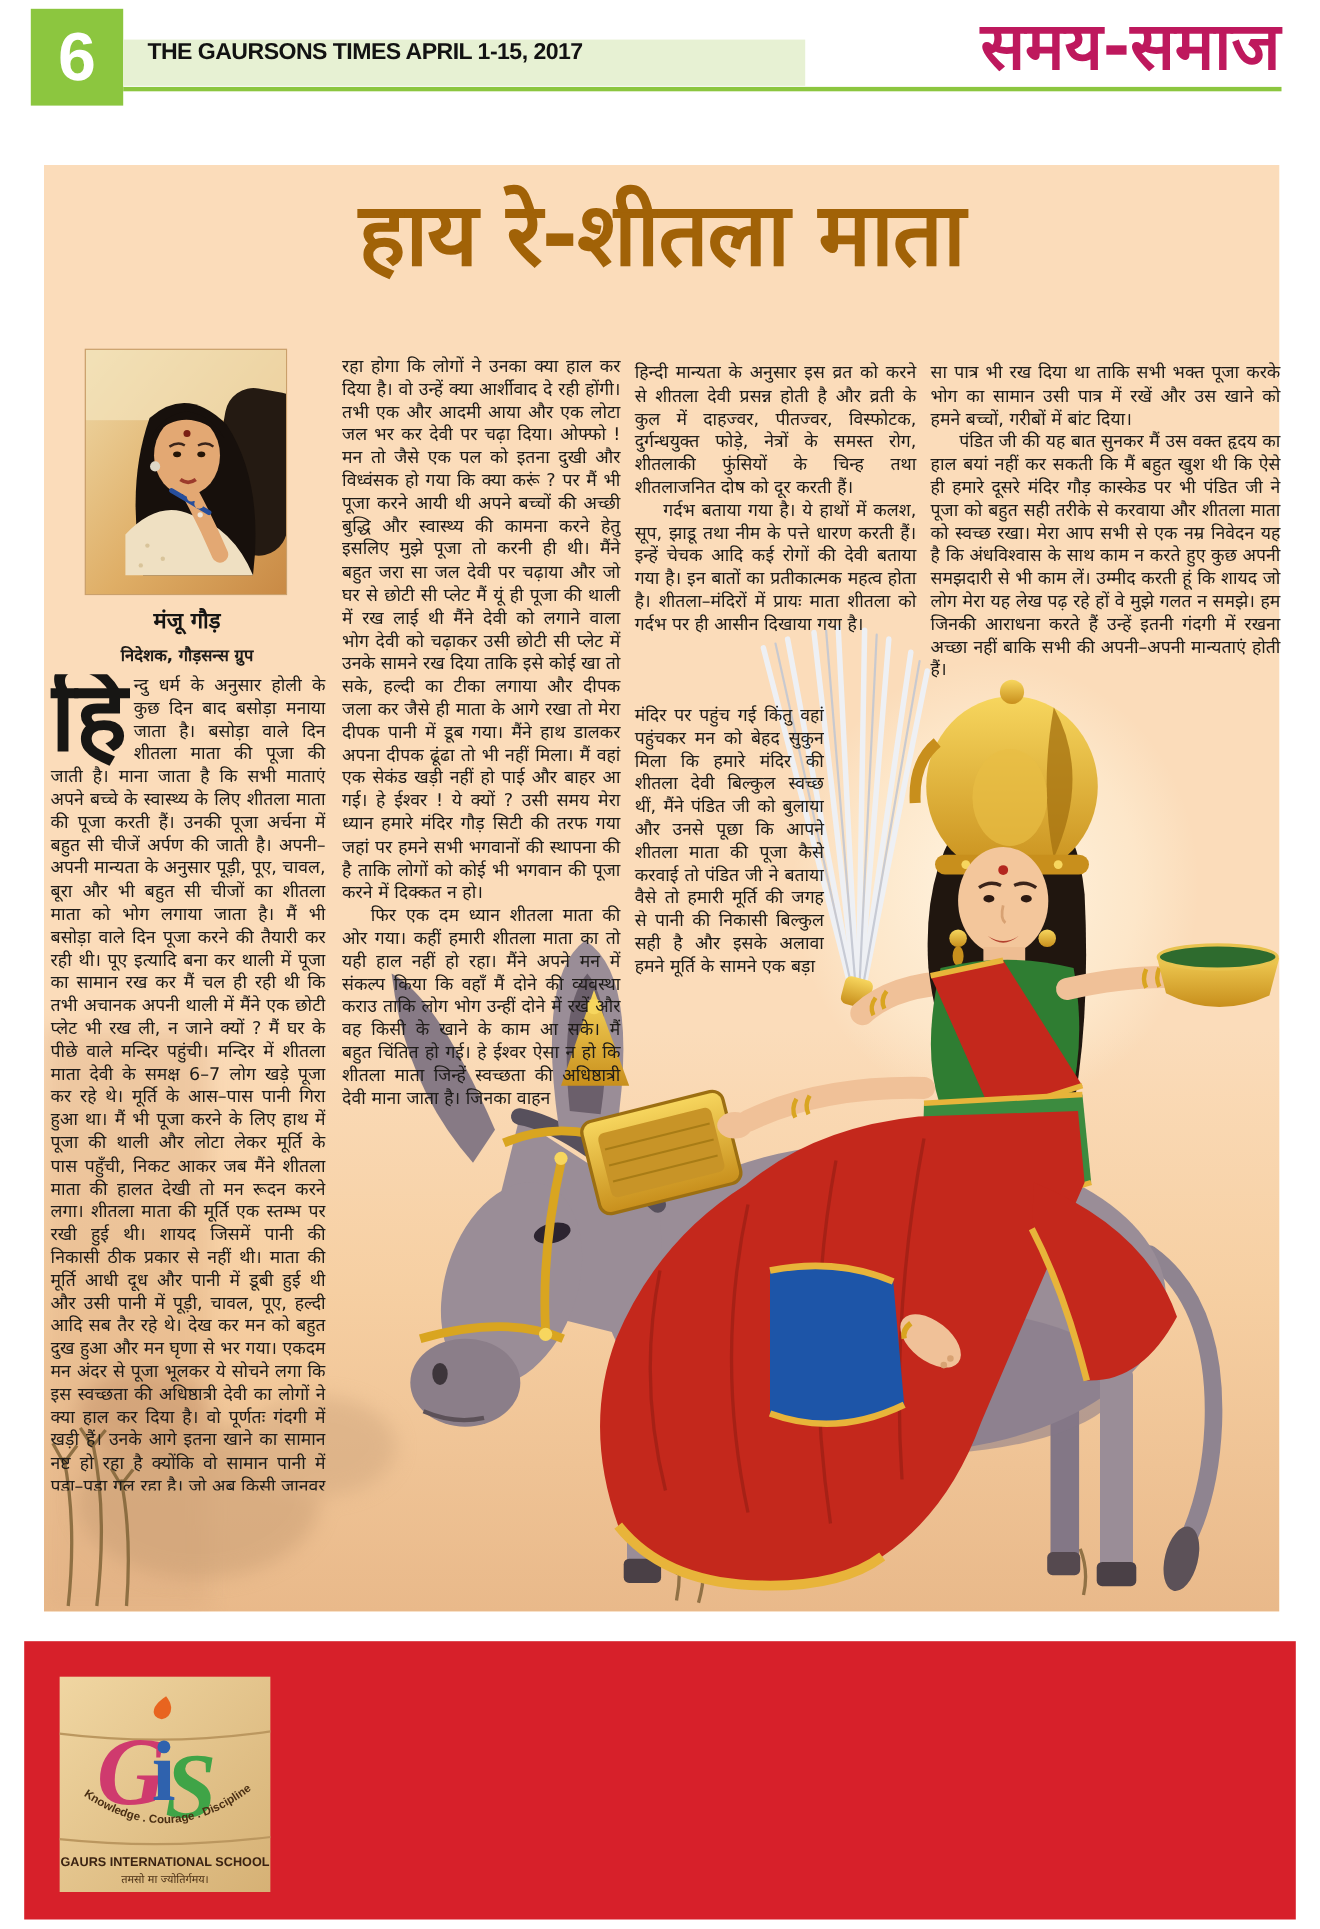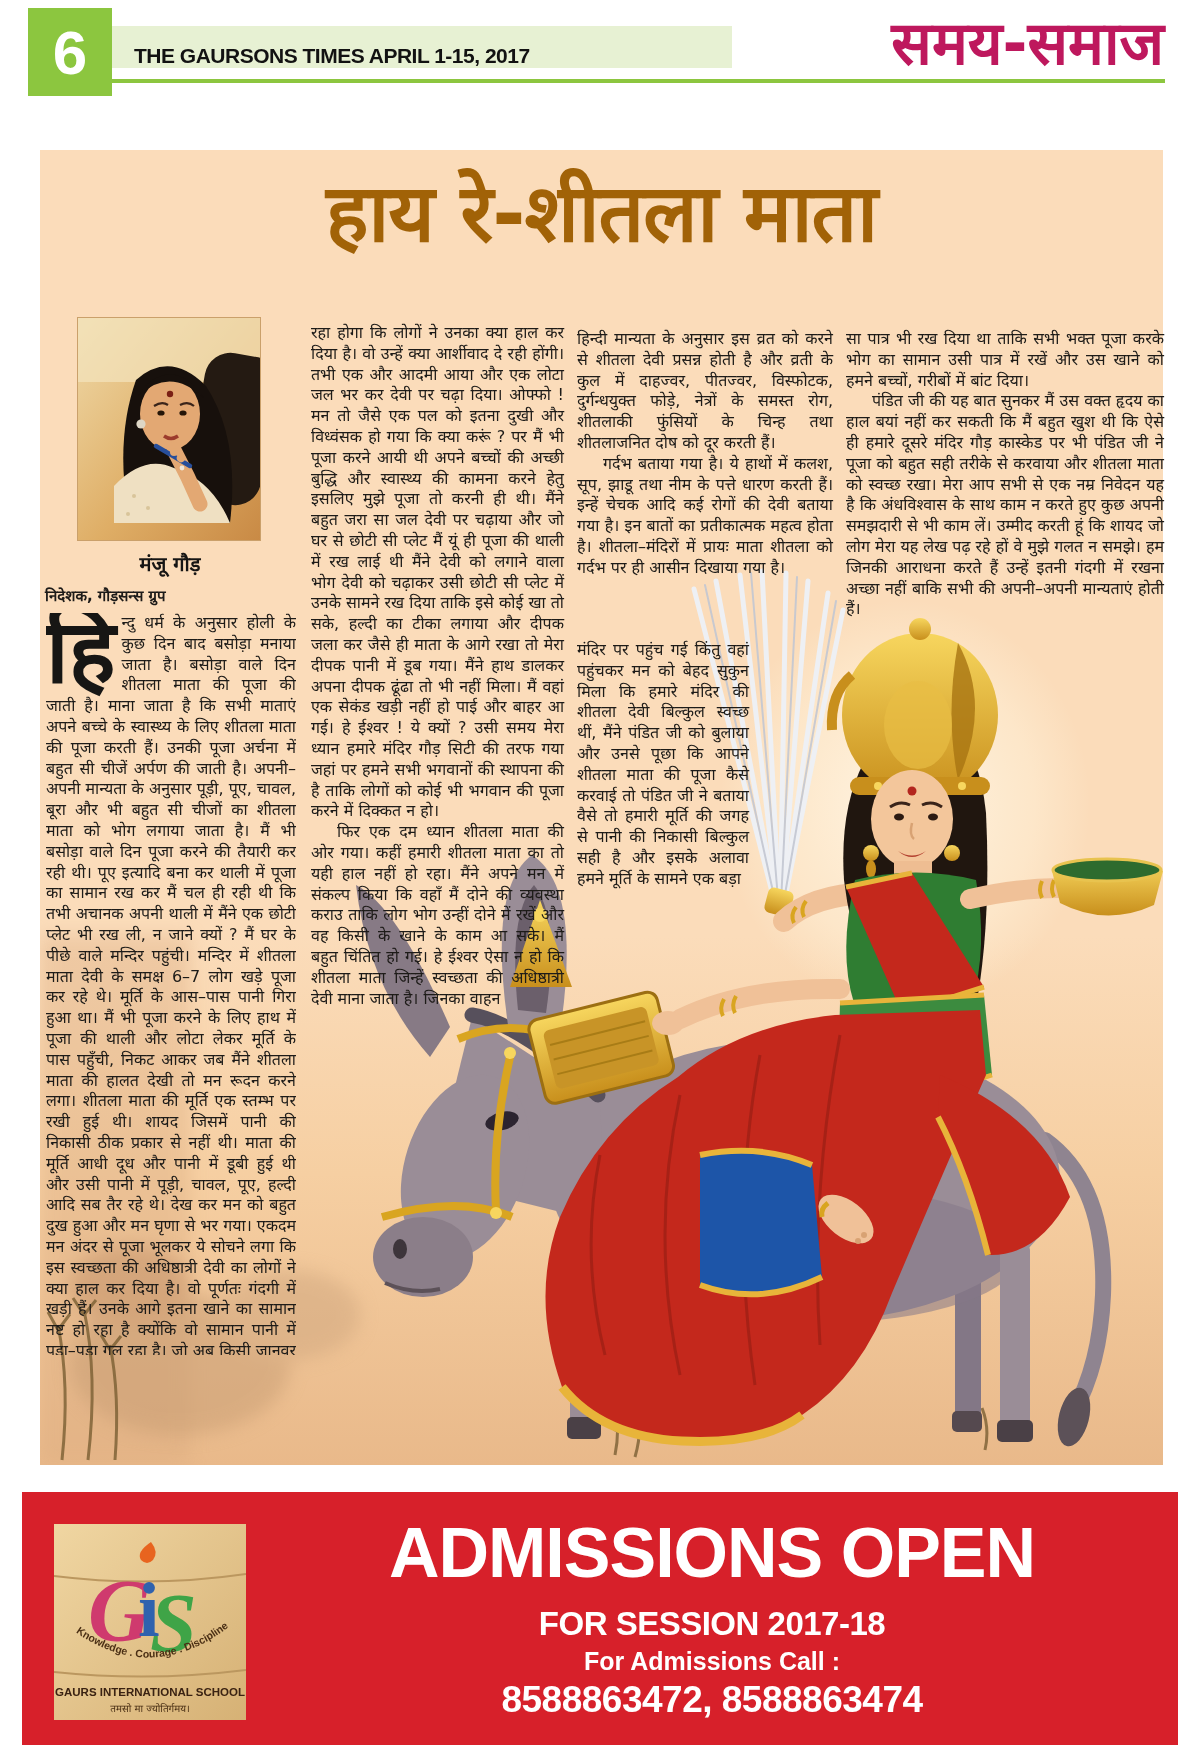--- a/index.html
+++ b/index.html
@@ -4,37 +4,37 @@
 <style>
   html,body{margin:0;padding:0;}
   body{
     width:1200px;height:1754px;position:relative;background:#ffffff;
     font-family:"DejaVu Sans","Liberation Serif",serif;overflow:hidden;
   }
   
   .pagenum-box{position:absolute;left:28px;top:8px;width:84px;height:88px;background:#8cc63f;
     display:flex;align-items:center;justify-content:center;}
   .pagenum-box span{color:#ffffff;font-family:"Liberation Sans",sans-serif;font-weight:bold;font-size:62px;}
-  .edition-strip{position:absolute;left:112px;top:26px;width:620px;height:42px;background:#e7f1d3;
-    display:flex;align-items:flex-end;}
+  .edition-strip{position:absolute;left:112px;top:36px;width:620px;height:42px;background:#e7f1d3;
+    display:flex;align-items:flex-start;}
   .edition-strip span{margin-left:22px;font-family:"Liberation Sans",sans-serif;font-weight:bold;
     font-size:21px;color:#121212;letter-spacing:-0.5px;}
   .header-rule{position:absolute;left:112px;top:79px;width:1053px;height:4px;background:#8cc63f;}
   .section-title{position:absolute;right:36px;top:8px;width:500px;text-align:right;
     font-weight:bold;font-size:60px;color:#be185d;line-height:70px;}
   
   .article-bg{position:absolute;left:40px;top:150px;width:1123px;height:1315px;background:#fbdcba;}
   .headline{position:absolute;left:40px;top:160px;width:1123px;text-align:center;
     font-size:80px;font-weight:bold;color:#a16207;line-height:108px;letter-spacing:-1px;}
   .illustration{position:absolute;left:40px;top:555px;width:1123px;height:910px;pointer-events:none;}
   
   .author-photo{position:absolute;left:78px;top:318px;width:182px;height:222px;box-shadow:0 0 0 1px #caa06b;}
   .author-name{position:absolute;left:45px;top:550px;width:250px;text-align:center;
     font-weight:bold;font-size:20px;color:#161514;}
-  .author-role{position:absolute;left:45px;top:585px;width:250px;text-align:left;
+  .author-role{position:absolute;left:45px;top:585px;width:250px;text-align:center;
     font-weight:bold;font-size:15px;color:#1c1a18;}
   
   .col{position:absolute;color:#1d1b18;font-size:16px;line-height:20.8px;text-align:justify;z-index:4;}
   .col p{margin:0;}
   .col p + p{text-indent:26px;}
   .col1{left:46px;top:613px;width:250px;height:742px;overflow:hidden;}
   .col2{left:311px;top:323px;width:253px;}
   .col3a{left:577px;top:329px;width:256px;}
   .col3b{left:577px;top:640px;width:172px;}
   .col4{left:846px;top:329px;width:318px;}
@@ -293,19 +293,13 @@
     <text x="34" y="116" font-family="Liberation Serif, serif" font-style="italic" font-weight="bold" font-size="88" fill="#cf3a6e">G</text>
     <text x="96" y="128" font-family="Liberation Serif, serif" font-style="italic" font-weight="bold" font-size="84" fill="#3fa447">S</text>
     <text x="84" y="112" font-family="Liberation Serif, serif" font-weight="bold" font-size="78" fill="#2f62ae">i</text>
     <path d="M97 18 q8 10 2 18 q-6 6 -12 0 q-5 -8 10 -18 Z" fill="#e8641f"></path>
     <text font-family="Liberation Sans, sans-serif" font-size="10.5" font-weight="bold" fill="#4a2f14">
       <textPath href="#arcPath" startOffset="4%">Knowledge . Courage . Discipline</textPath>
     </text>
     <text x="96" y="172" text-anchor="middle" font-family="Liberation Sans, sans-serif" font-size="11.5" font-weight="bold" fill="#3a2212">GAURS INTERNATIONAL SCHOOL</text>
     <text x="96" y="188" text-anchor="middle" font-family="DejaVu Sans, sans-serif" font-size="10" fill="#4a2f14">तमसो मा ज्योतिर्गमय।</text>
   </svg>
-  <div class="ad-copy">
-    <div class="ad-title">ADMISSIONS OPEN</div>
-    <div class="ad-session">FOR SESSION 2017-18</div>
-    <div class="ad-call">For Admissions Call :</div>
-    <div class="ad-phones">8588863472, 8588863474</div>
-  </div>
 </div>
 
 </body></html>

